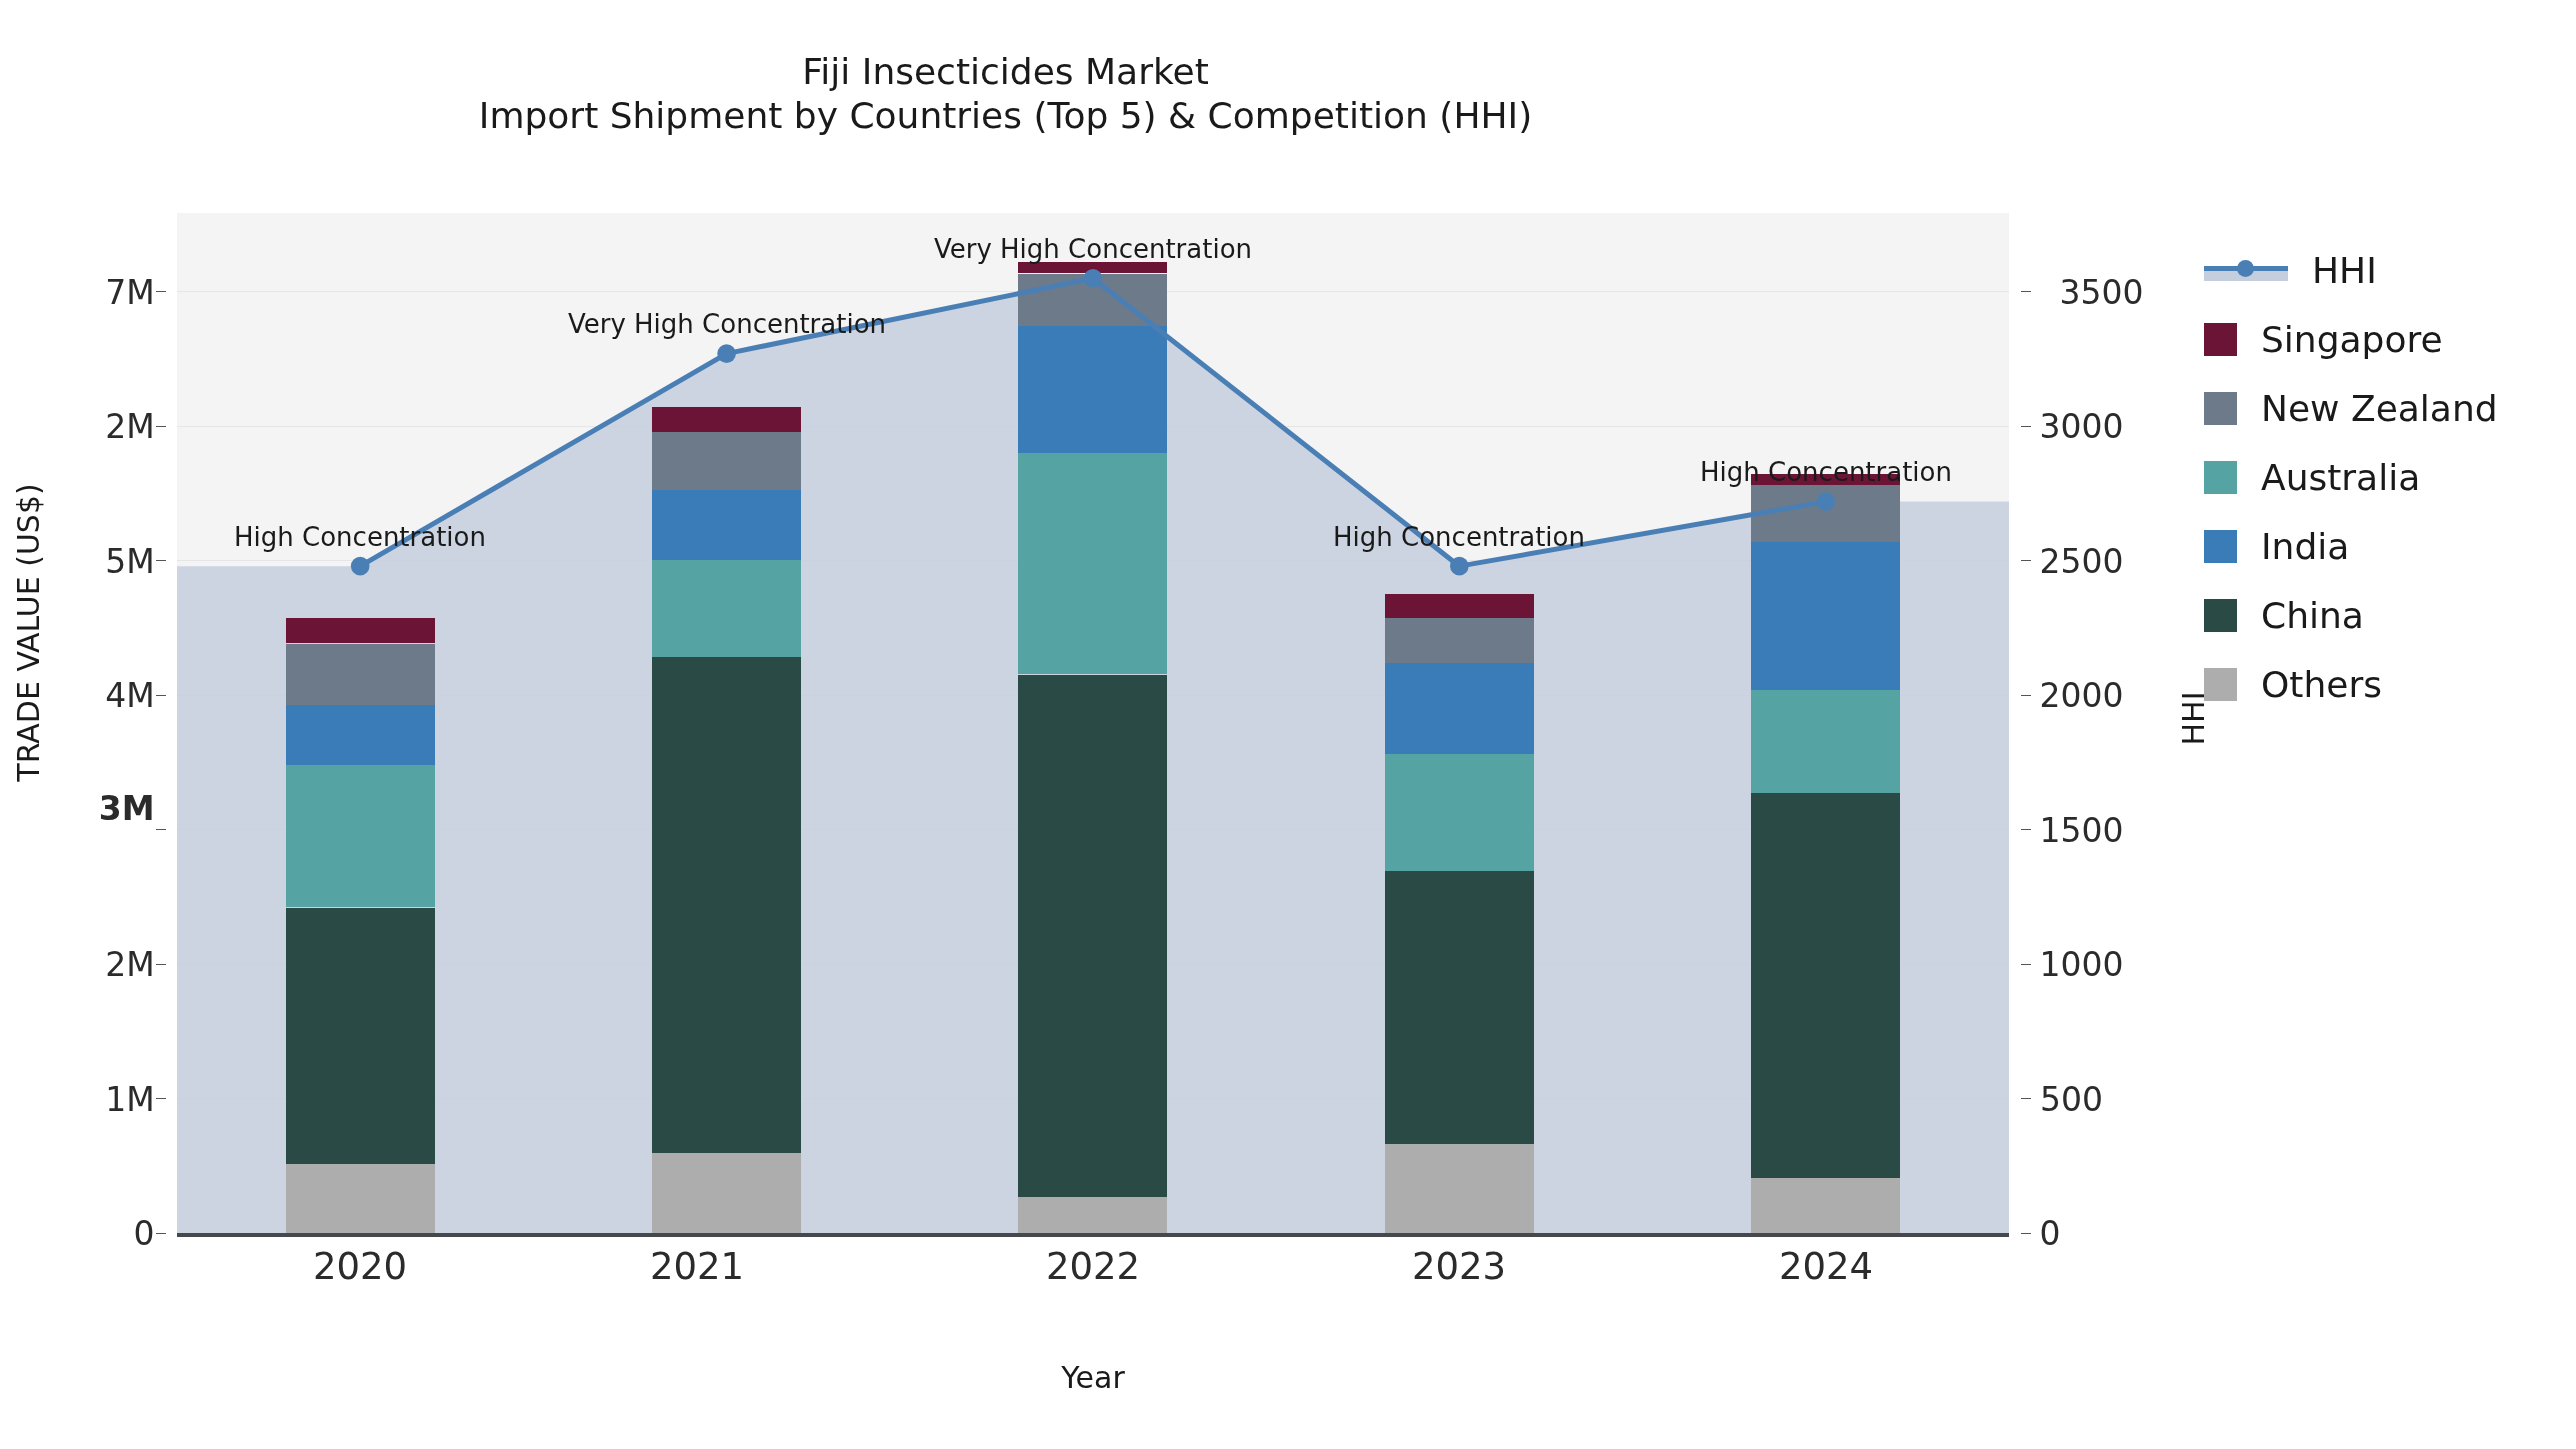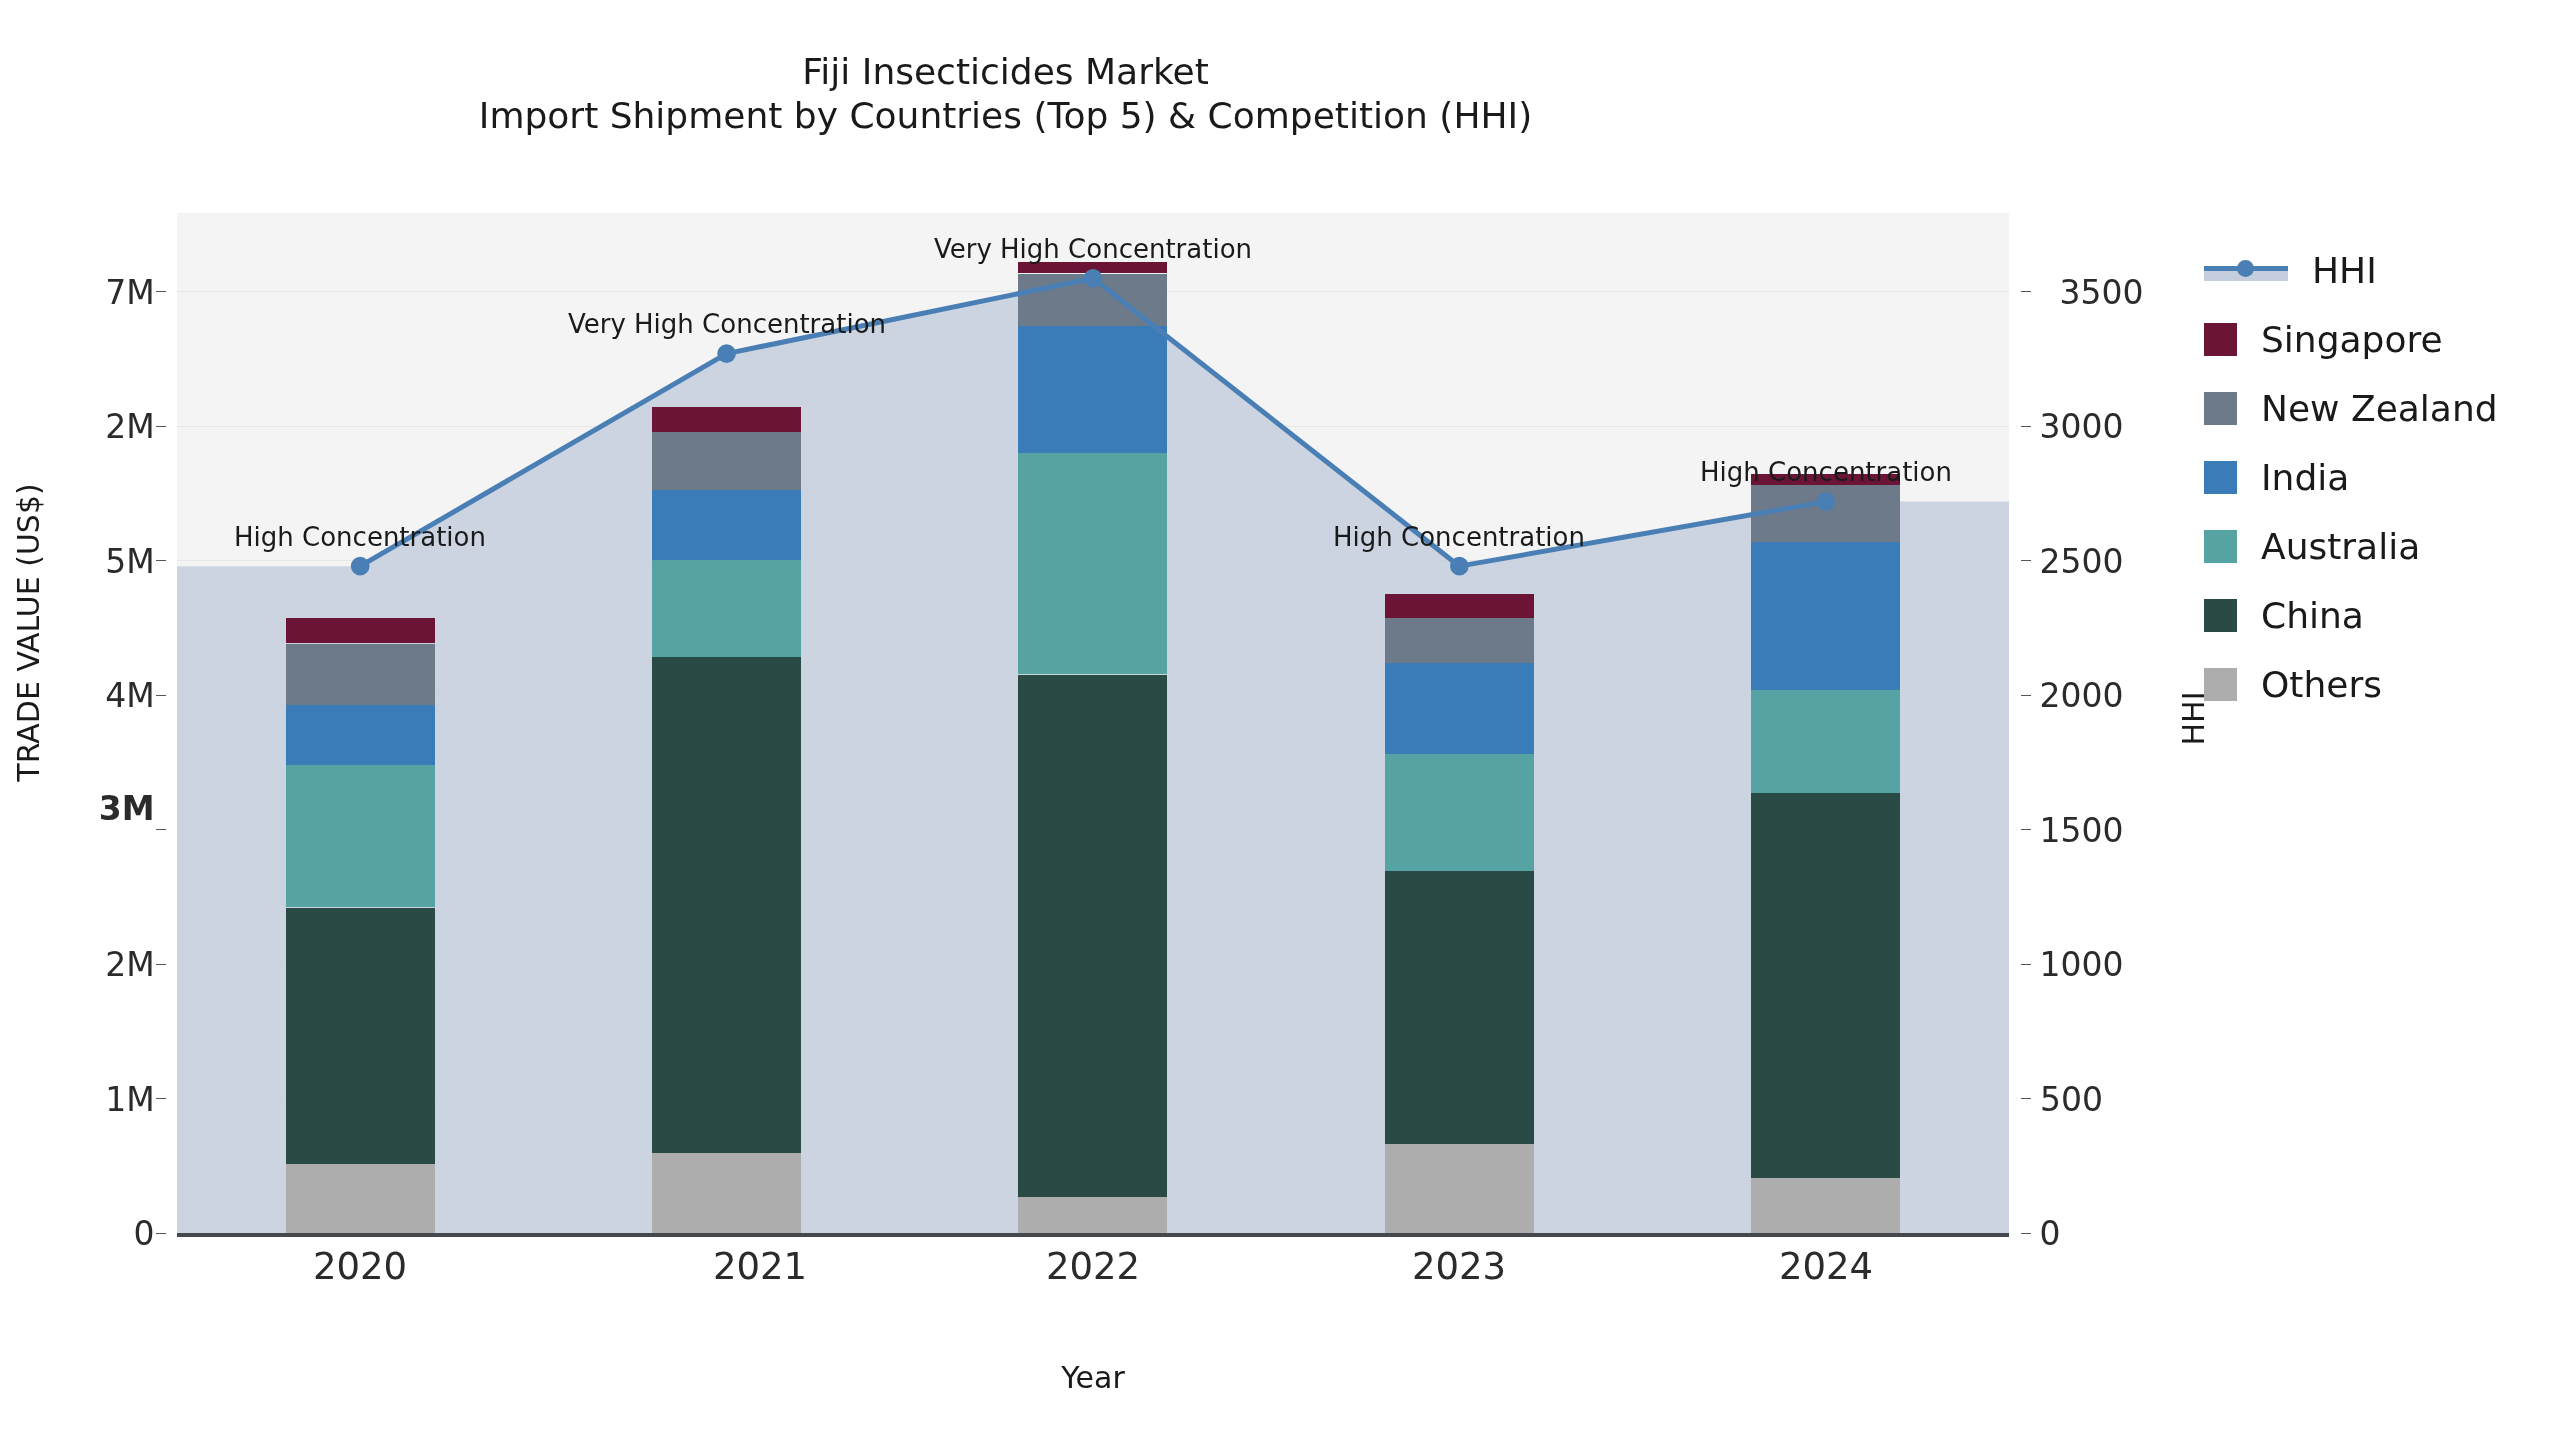--- a/index.html
+++ b/index.html
@@ -175,21 +175,21 @@
     <div class="tickmark" style="top: 482px; left: 0px;"></div>
     <span style="top: 348px; left: 18.6px;">2500</span>
     <div class="tickmark" style="top: 347px; left: 0px;"></div>
     <span style="top: 213px; left: 18.6px;">3000</span>
     <div class="tickmark" style="top: 213px; left: 0px;"></div>
     <span style="top: 79px; left: 18.6px; margin-left: 20px;">3500</span>
     <div class="tickmark" style="top: 78px; left: 0px;"></div>
   </div>
 <div id="x-ticklabels">
     <span style="left: 183px; top: 0px;">2020</span>
-    <span style="left: 583px; top: 0px;">2021</span>
+    <span style="left: 520px; top: 0px;">2021</span>
     <span style="left: 916px; top: 0px;">2022</span>
     <span style="left: 1282px; top: 0px;">2023</span>
     <span style="left: 1649px; top: 0px;">2024</span>
   </div>
 
 <div id="y-left-title">TRADE VALUE (US$)</div>
 <div id="y-right-title">HHI</div>
 <div id="x-axis-title">Year</div>
 
 <div id="legend">
@@ -203,28 +203,28 @@
     </div>
     <div class="legend-row">
       <div class="legend-swatch" style="background: rgb(107, 20, 54);"></div>
       <div class="legend-label">Singapore</div>
     </div>
     <div class="legend-row">
       <div class="legend-swatch" style="background: rgb(109, 122, 138);"></div>
       <div class="legend-label">New Zealand</div>
     </div>
     <div class="legend-row">
+      <div class="legend-swatch" style="background: rgb(86, 163, 163);"></div>
+      <div class="legend-label">Australia</div>
+    </div>
+    <div class="legend-row">
       <div class="legend-swatch" style="background: rgb(58, 124, 184);"></div>
       <div class="legend-label">India</div>
     </div>
     <div class="legend-row">
-      <div class="legend-swatch" style="background: rgb(86, 163, 163);"></div>
-      <div class="legend-label">Australia</div>
-    </div>
-    <div class="legend-row">
       <div class="legend-swatch" style="background: rgb(42, 74, 70);"></div>
       <div class="legend-label">China</div>
     </div>
     <div class="legend-row">
       <div class="legend-swatch" style="background: rgb(173, 173, 173);"></div>
       <div class="legend-label">Others</div>
     </div>
   </div>
 
 

